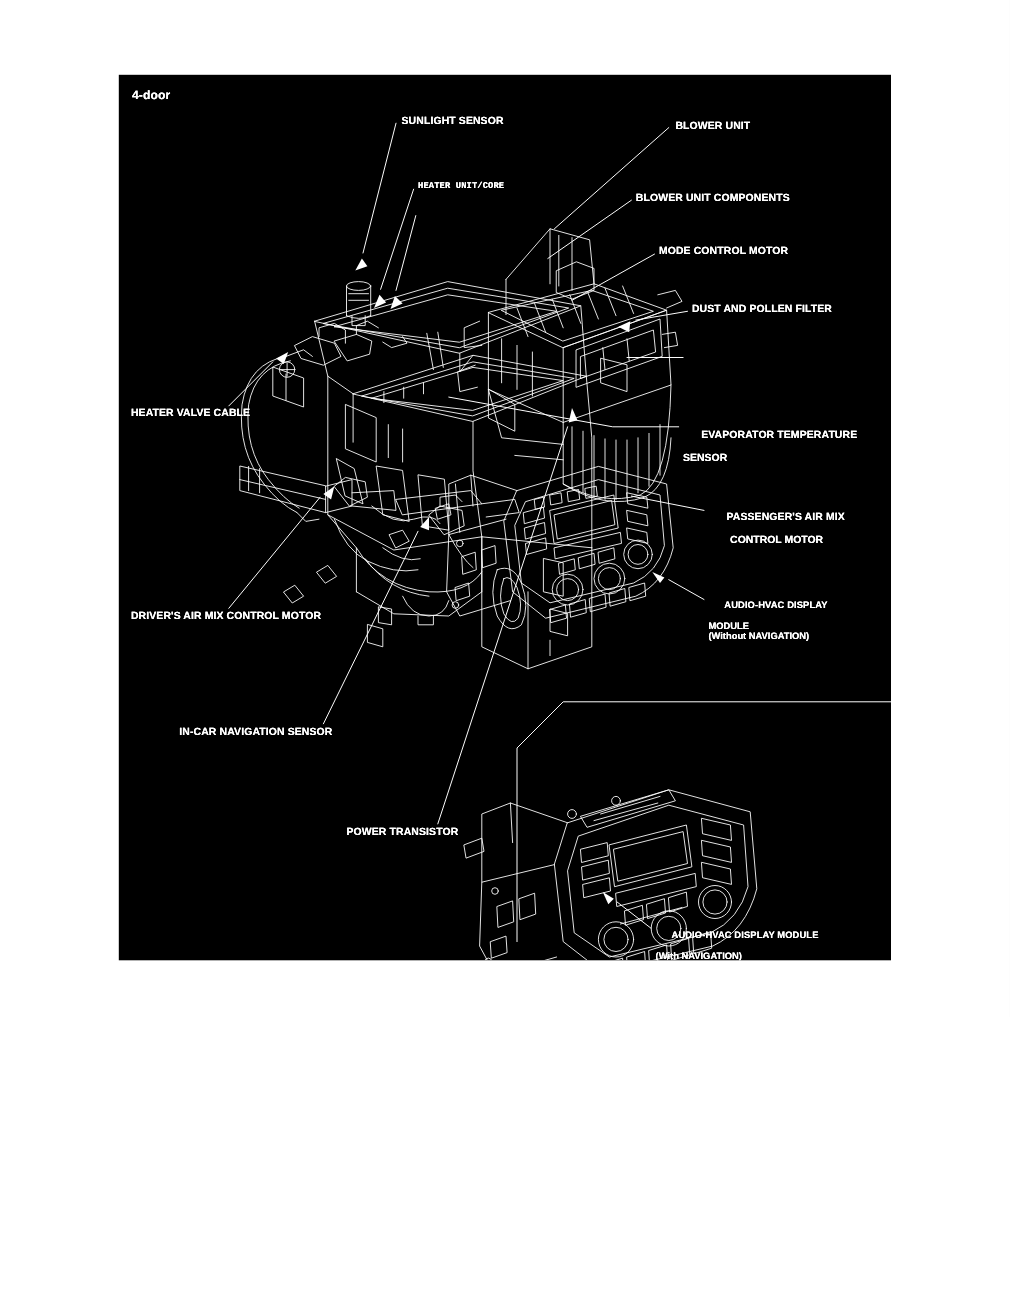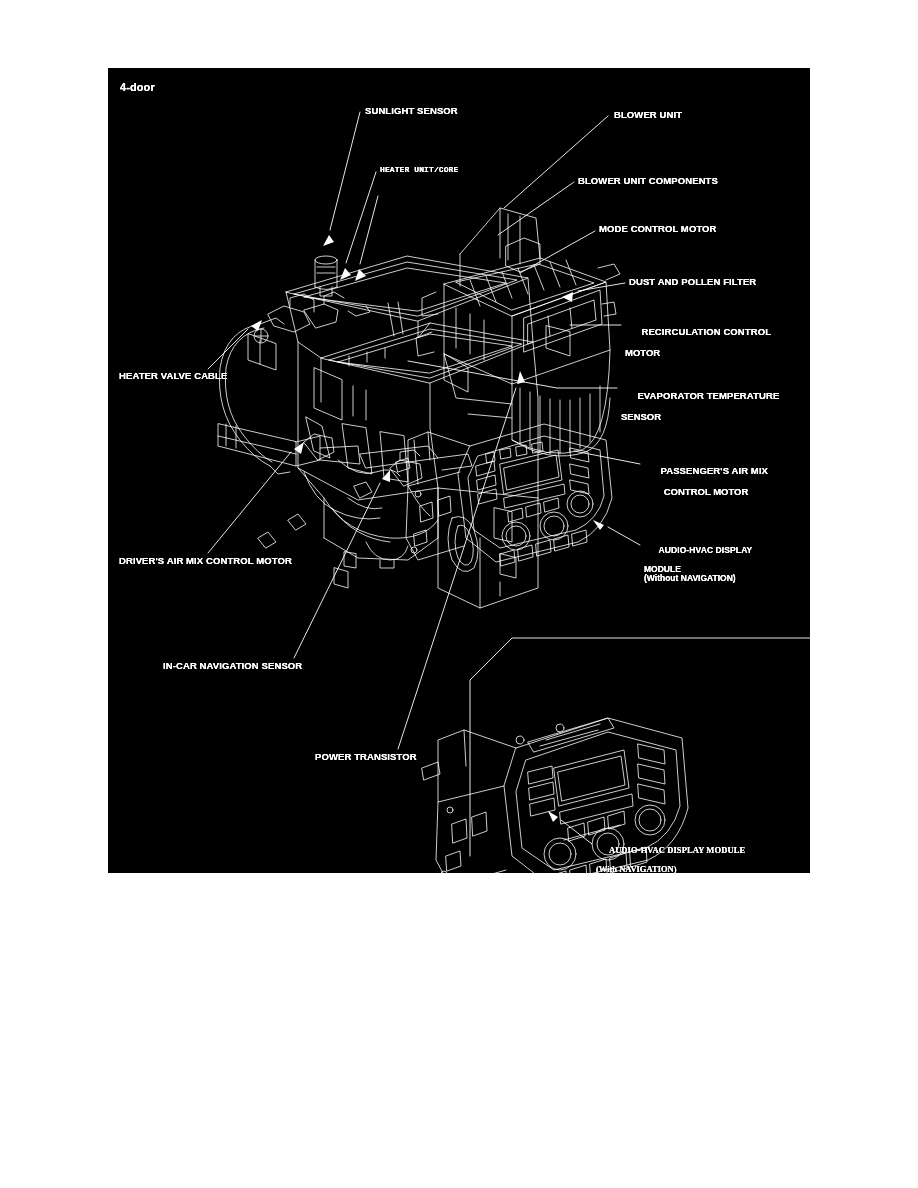--- a/index.html
+++ b/index.html
@@ -345,24 +345,20 @@
 
 
     <div class="lbl s-med" style="left:506px;top:42px;">BLOWER UNIT</div>
 
     <div class="lbl s-med" style="left:470px;top:108px;">BLOWER UNIT COMPONENTS</div>
 
     <div class="lbl s-med" style="left:491px;top:156px;">MODE CONTROL MOTOR</div>
 
     <div class="lbl s-med" style="left:521px;top:209px;">DUST AND POLLEN FILTER</div>
 
-    <div class="lbl s-med" style="left:517px;top:249px;">
-      <span>RECIRCULATION CONTROL</span>
-      <span class="sub" style="font-size:1em;">MOTOR</span>
-    </div>
 
     <div class="lbl s-med" style="left:513px;top:313px;">
       <span>EVAPORATOR TEMPERATURE</span>
       <span class="sub" style="font-size:1em;">SENSOR</span>
     </div>
 
     <div class="lbl s-med" style="left:536px;top:388px;text-align:center;">
       <span>PASSENGER'S AIR MIX</span>
       <span class="sub" style="font-size:1em;">CONTROL MOTOR</span>
     </div>
@@ -374,19 +370,19 @@
     </div>
 
     <div class="lbl s-med" style="left:11px;top:303px;">HEATER VALVE CABLE</div>
 
     <div class="lbl s-med" style="left:11px;top:488px;">DRIVER'S AIR MIX CONTROL MOTOR</div>
 
     <div class="lbl s-med" style="left:55px;top:593px;">IN-CAR NAVIGATION SENSOR</div>
 
     <div class="lbl s-med" style="left:207px;top:684px;">POWER TRANSISTOR</div>
 
-    <div class="lbl s-sm" style="left:488px;top:769px;font-family:Liberation Serif, serif;">
+    <div class="lbl s-sm" style="left:488px;top:769px;">
       <span>AUDIO-HVAC DISPLAY MODULE</span>
       <span class="sub" style="font-size:1em;">(With NAVIGATION)</span>
     </div>
 
   </div>
 </div>
 
 </body></html>

